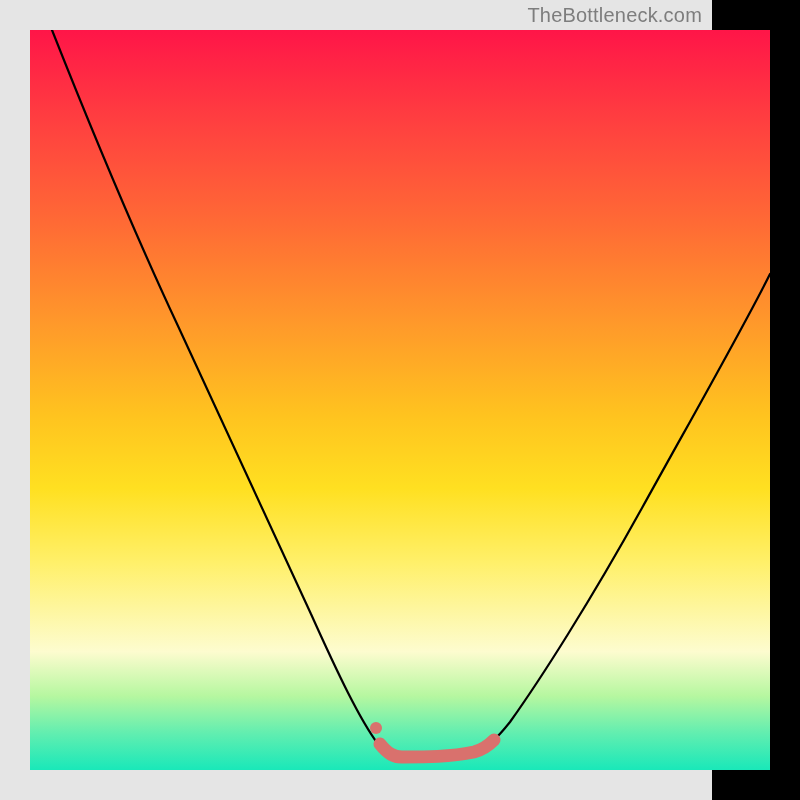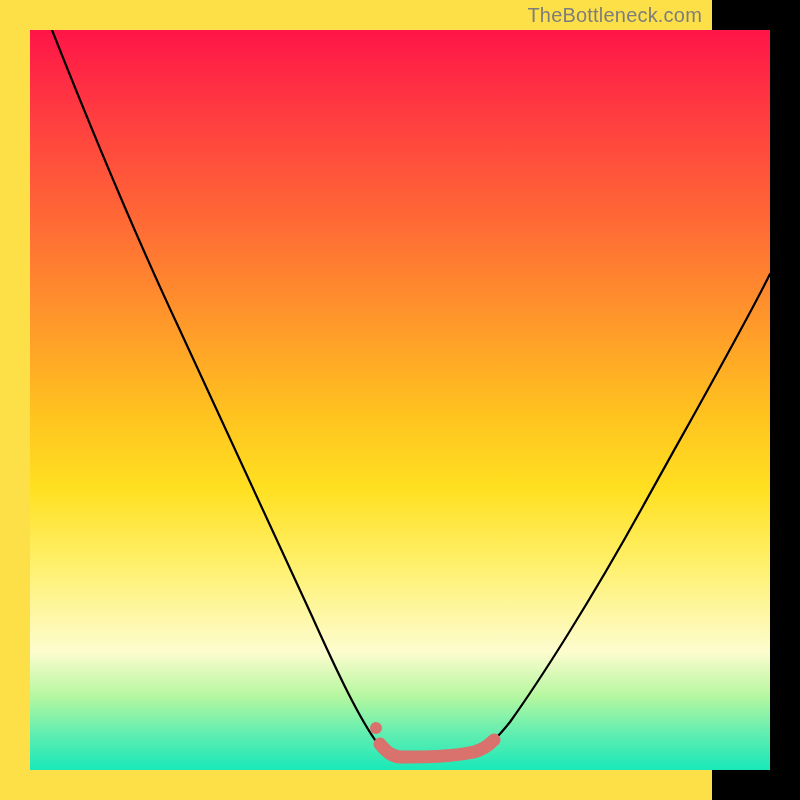--- a/index.html
+++ b/index.html
@@ -10,21 +10,21 @@
     background: #000;
     overflow: hidden;
     font-family: Arial, Helvetica, sans-serif;
   }
   .frame {
     position: absolute;
     left: 0;
     top: 0;
     width: 712px;
     height: 800px;
-    background: #fde047;
+    background: #e5e5e5;
   }
   .plot {
     position: absolute;
     left: 30px;
     top: 30px;
     width: 740px;
     height: 740px;
     background: linear-gradient(to bottom,
       #ff1548 0%,
       #ff3e40 12%,

